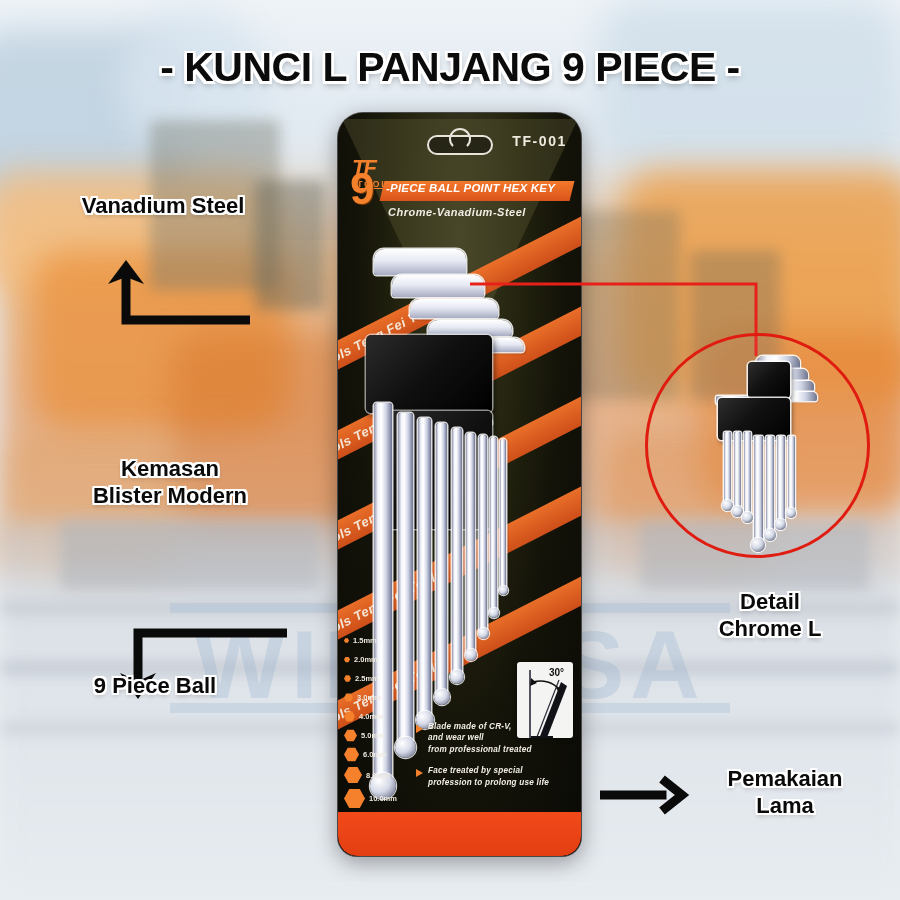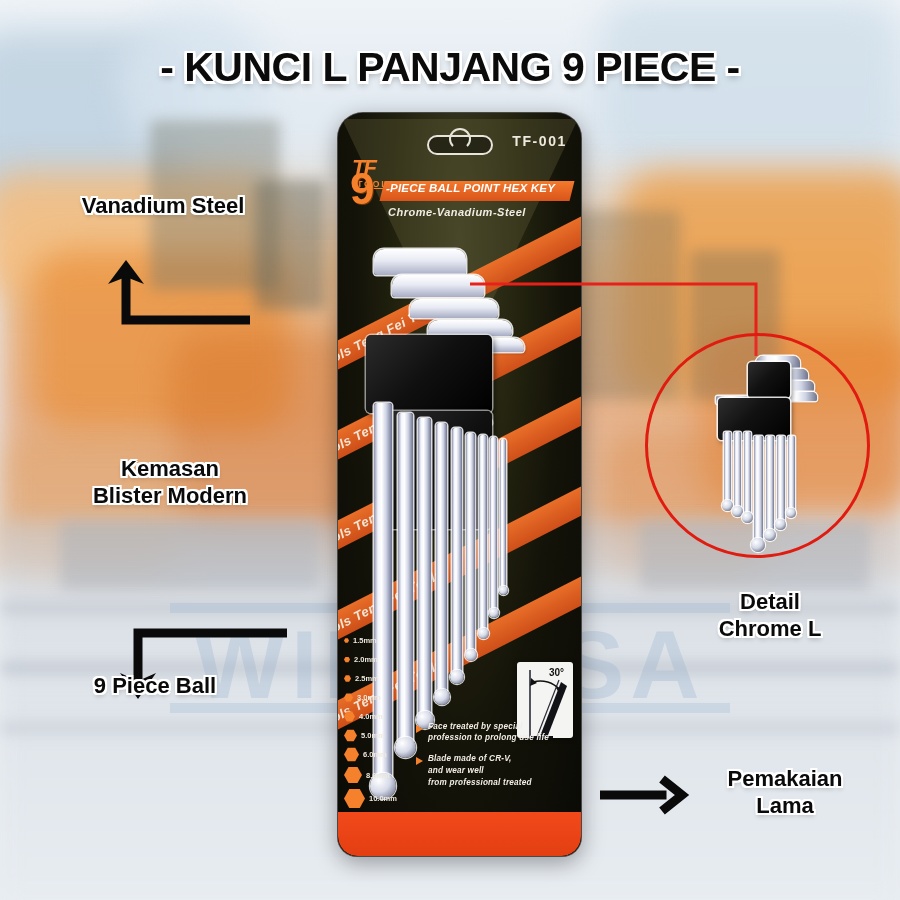--- a/index.html
+++ b/index.html
@@ -454,28 +454,28 @@
       <path d="M16 20 A 26 26 0 0 1 43 28" stroke="#111" stroke-width="1.4" fill="none"></path>
       <polygon points="14,16 20,21 13,24" fill="#111"></polygon>
       <polygon points="45,25 39,26 43,32" fill="#111"></polygon>
       <text x="32" y="14" font-family="Liberation Sans, sans-serif" font-size="10" font-weight="bold" fill="#111">30°</text>
     </svg>
   </div>
 
   <div id="pkg-bullets">
     <div class="bul">
       <div class="bul-mark"></div>
-      <div class="bul-text" style="white-space:pre-line;">Face treated by special
-profession to prolong use life</div>
-    </div>
-    <div class="bul">
-      <div class="bul-mark"></div>
       <div class="bul-text" style="white-space:pre-line;">Blade made of CR-V,
 and wear well
 from professional treated</div>
+    </div>
+    <div class="bul">
+      <div class="bul-mark"></div>
+      <div class="bul-text" style="white-space:pre-line;">Face treated by special
+profession to prolong use life</div>
     </div>
   </div>
 
   <div class="pkg-band"></div>
 </div>
 
 <svg id="connector" width="300" height="80" viewBox="0 0 300 80">
   <polyline points="0,4 286,4 286,76" fill="none" stroke="#e8201a" stroke-width="3"></polyline>
 </svg>
 

